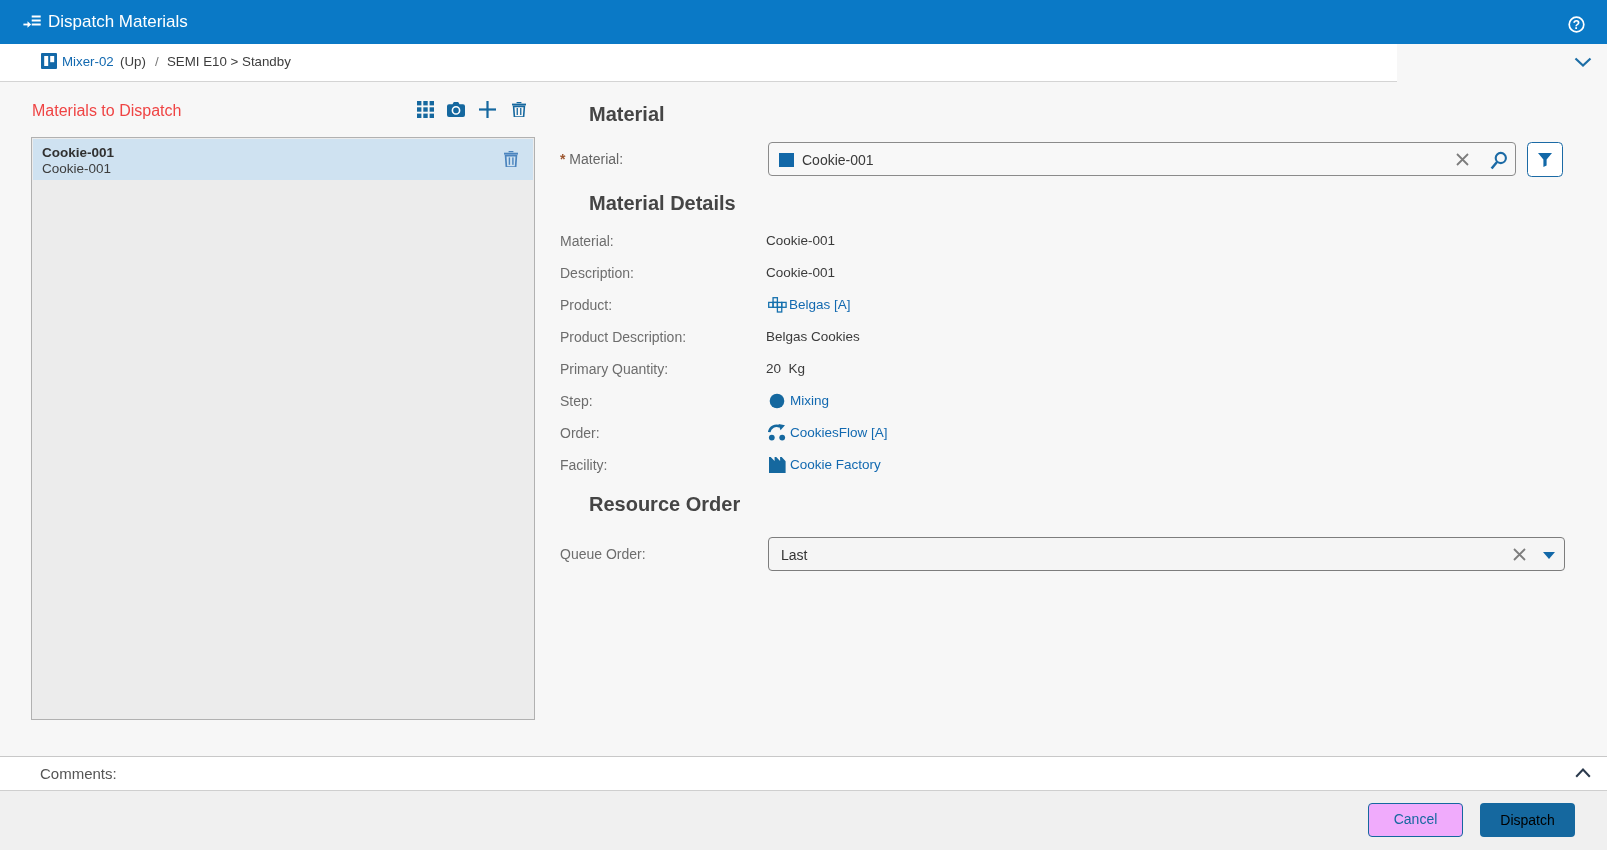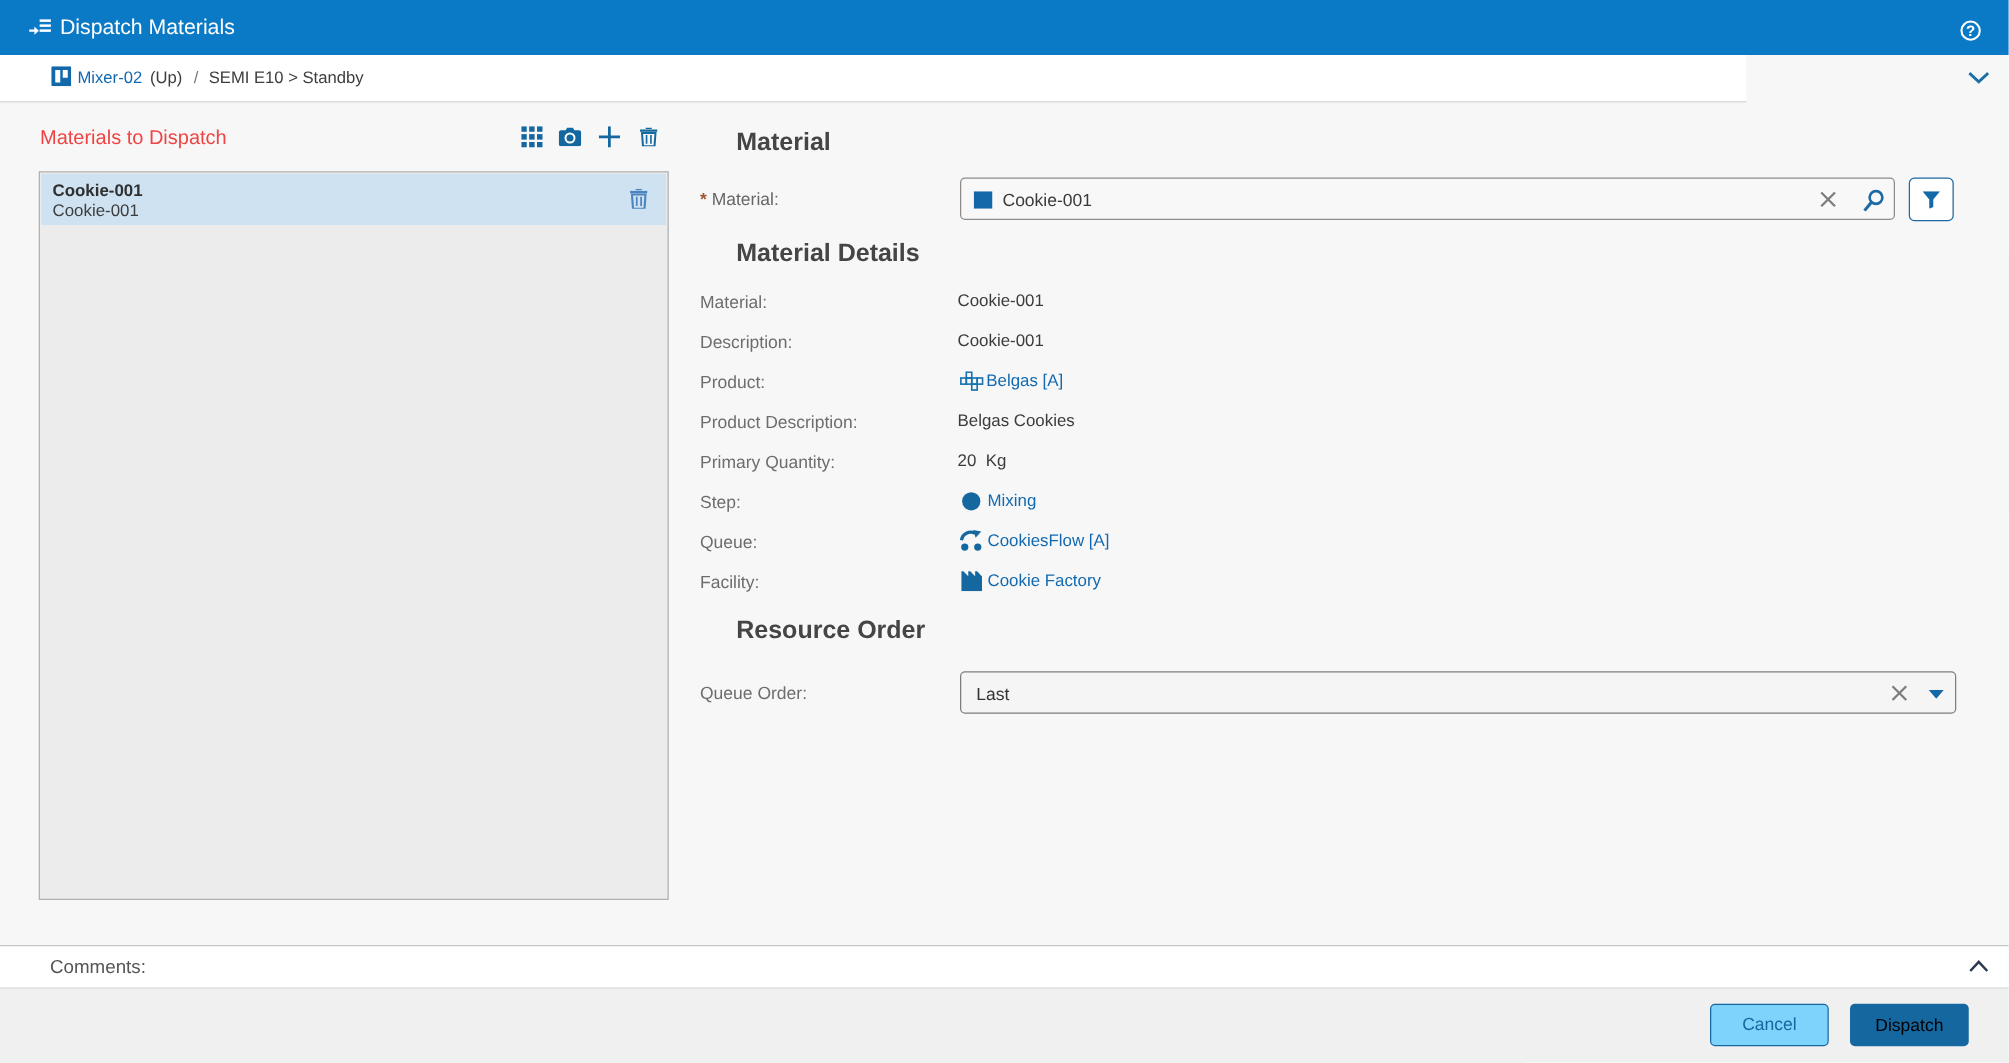--- a/index.html
+++ b/index.html
@@ -152,21 +152,21 @@
 
   <div class="lbl" style="left:560px;width:200px;top:361px;">Primary Quantity:</div>
   <div class="val" style="left:766px;top:361px;">20&nbsp; Kg</div>
 
   <div class="lbl" style="left:560px;width:200px;top:393px;">Step:</div>
   <svg class="abs" style="left:769px;top:393px" width="16" height="16" viewBox="0 0 16 16">
       <circle cx="8" cy="8" r="7.3" fill="#15689f"></circle>
     </svg>
   <div class="vlink" style="left:790px;top:393px;">Mixing</div>
 
-  <div class="lbl" style="left:560px;width:200px;top:425px;">Queue:</div>
+  <div class="lbl" style="left:560px;width:200px;top:425px;">Order:</div>
   <svg class="abs" style="left:768px;top:424px" width="18" height="17" viewBox="0 0 18 17">
     <circle cx="3.8" cy="13.6" r="2.9" fill="#15689f"></circle>
     <circle cx="14.2" cy="13.6" r="2.9" fill="#15689f"></circle>
     <path d="M1.2 8.2 A 7.4 7.4 0 0 1 12 2.6" fill="none" stroke="#15689f" stroke-width="2.6"></path>
     <path d="M10.5 0 L17 1.2 L12.5 6.2 Z" fill="#15689f"></path>
   </svg>
   <div class="vlink" style="left:790px;top:425px;">CookiesFlow [A]</div>
 
   <div class="lbl" style="left:560px;width:200px;top:457px;">Facility:</div>
   <svg class="abs" style="left:769px;top:456px" width="17" height="17" viewBox="0 0 17 17">
@@ -188,17 +188,17 @@
   </div>
 
   <div class="abs" style="left:0;top:756px;width:1607px;height:35px;background:#fff;border-top:1px solid #c8c8c8;border-bottom:1px solid #cfcfcf;box-sizing:border-box;">
     <div class="abs" style="left:40px;top:9px;font-size:15px;color:#555;line-height:16px;">Comments:</div>
     <svg class="abs" style="left:1575px;top:11px" width="16" height="10" viewBox="0 0 16 10">
       <path d="M1.2 8.8 L8 1.5 L14.8 8.8" fill="none" stroke="#2b3a4d" stroke-width="2"></path>
     </svg>
   </div>
 
   <div class="abs" style="left:0;top:791px;width:1607px;height:59px;background:#f0f0f0;">
-    <div class="btn" style="left:1368px;top:12px;width:95px;height:34px;border:1.5px solid #15689f;background:#7dd3fc;color:#15689f;line-height:31px;">Cancel</div>
+    <div class="btn" style="left:1368px;top:12px;width:95px;height:34px;border:1.5px solid #15689f;background:#f0abfc;color:#15689f;line-height:31px;">Cancel</div>
     <div class="btn" style="left:1480px;top:12px;width:95px;height:34px;background:#15689f;color:#000000;line-height:34px;">Dispatch</div>
   </div>
 
 </div>
 
 </body></html>

